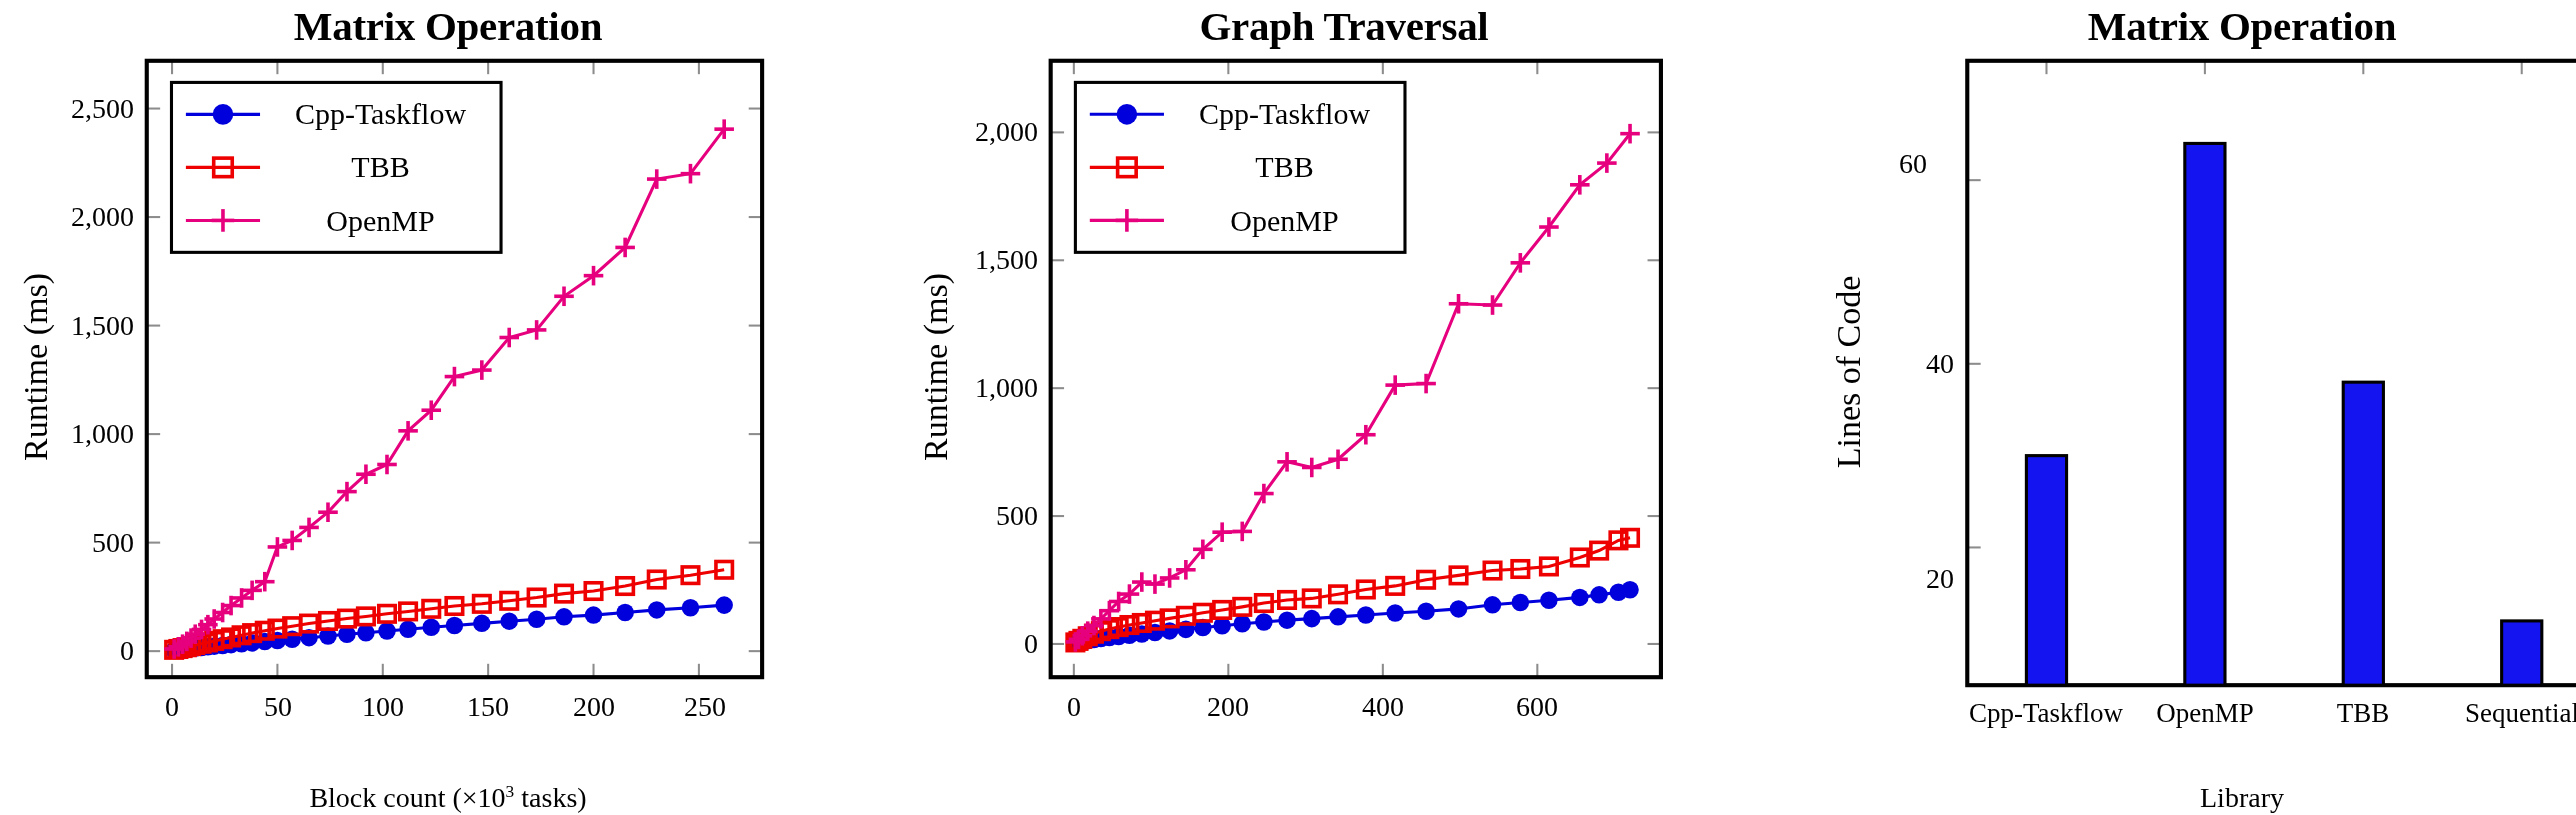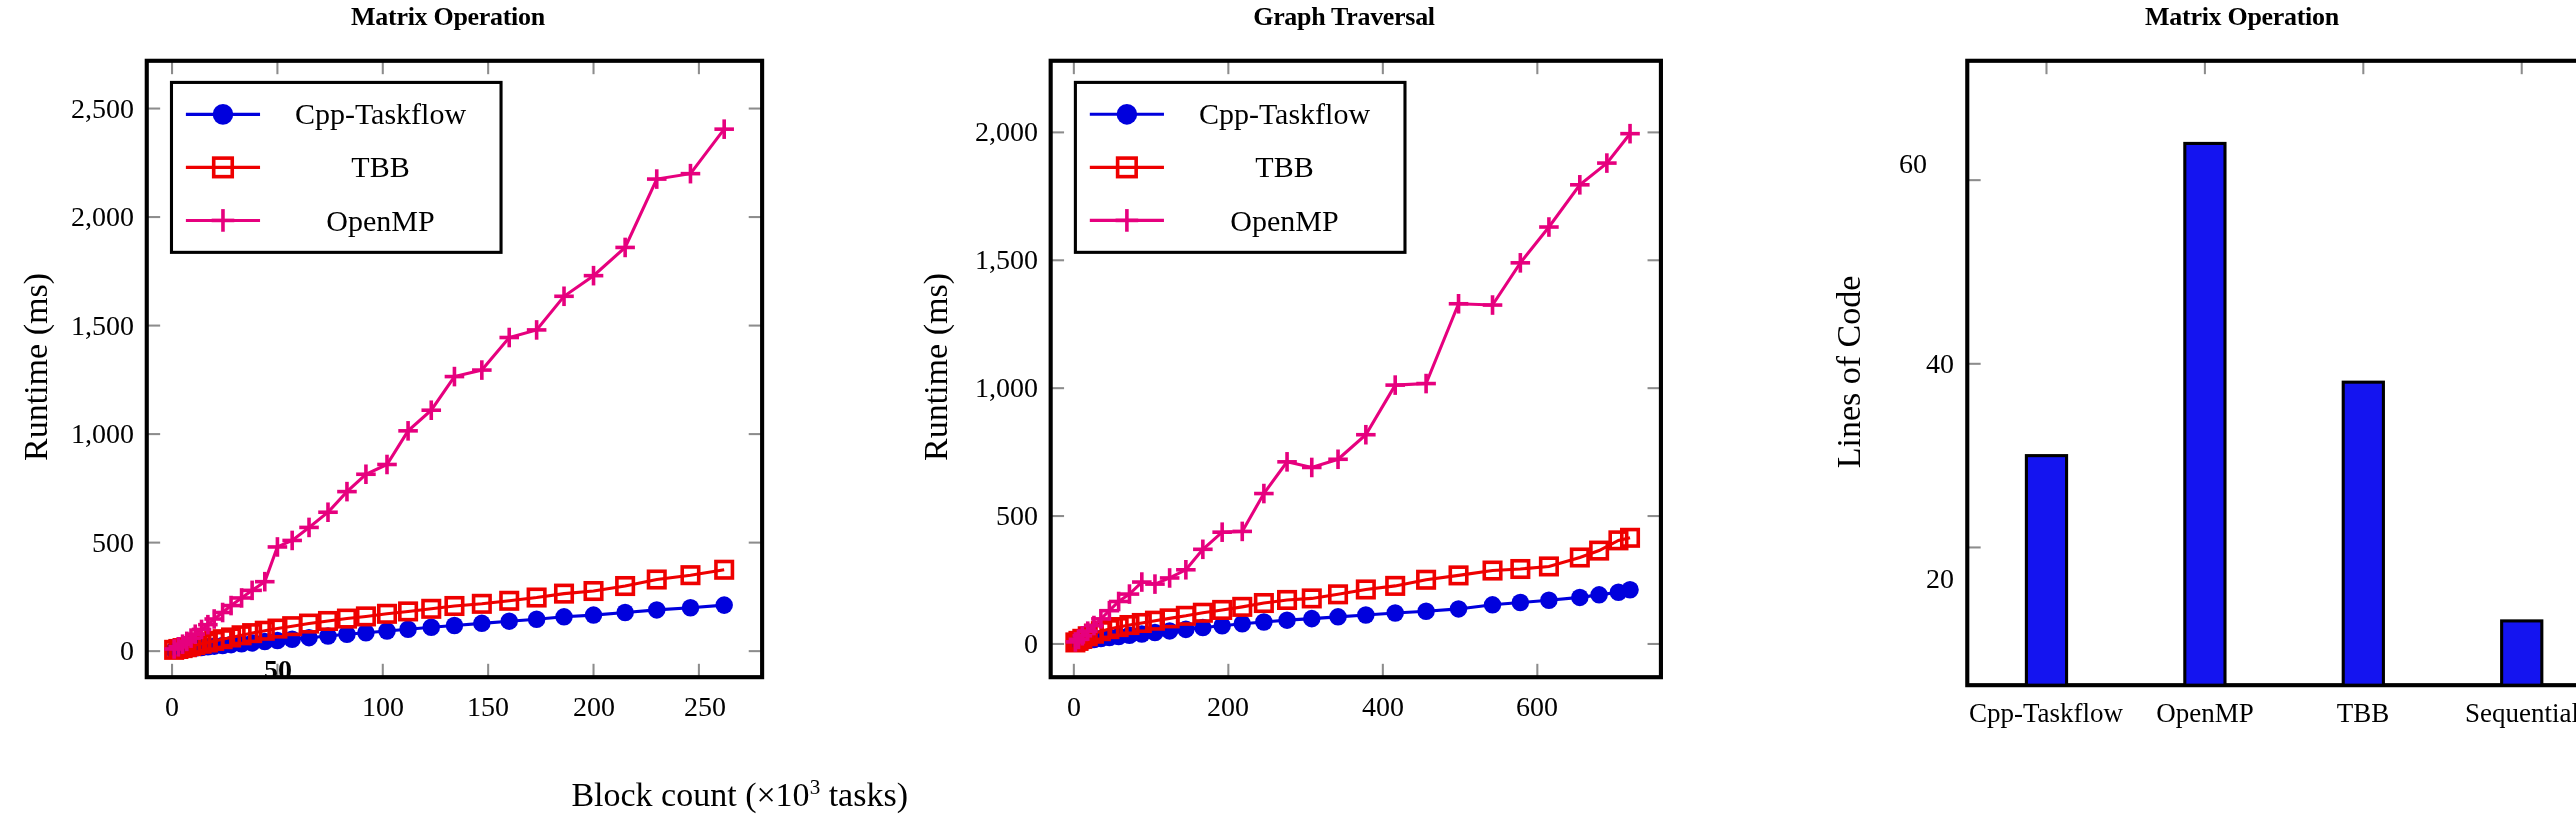--- a/index.html
+++ b/index.html
@@ -28,44 +28,44 @@
   }
   .panel-line { width: 896px; }
   .panel-bar  { width: 900px; }
 
   .panel-title {
     position: absolute;
     top: 2.1px;
     left: 0;
     width: 100%;
     text-align: center;
-    font-size: 26px;
+    font-size: 41px;
     font-weight: bold;
     font-family: "Liberation Serif", "DejaVu Serif", serif;
     letter-spacing: -0.3px;
     color: #000;
     white-space: nowrap;
   }
 
   .ylabel {
     position: absolute;
     font-size: 34px;
     color: #000;
     transform-origin: 50% 50%;
     transform: rotate(-90deg);
     white-space: nowrap;
     text-align: center;
   }
   .xlabel {
     position: absolute;
     bottom: 2.1px;
-    left: 12px;
+    left: 0;
     width: 100%;
-    text-align: right;
-    font-size: 34px;
+    text-align: center;
+    font-size: 28px;
     color: #000;
     white-space: nowrap;
   }
   .xlabel sup { font-size: 0.62em; vertical-align: super; }
 
   .plotsvg { position: absolute; }
 
   .tick-label {
     position: absolute;
     font-size: 28px;
@@ -264,21 +264,21 @@
         <line x1="411" y1="428" x2="455" y2="428" stroke="#e6007e" stroke-width="7"></line>
         <line x1="433" y1="406" x2="433" y2="450" stroke="#e6007e" stroke-width="7"></line>
       </svg>
   <div class="tick-label ytick" style="left: 28px; top: 651px; width: 106px;">0</div>
       <div class="tick-label ytick" style="left: 28px; top: 543px; width: 106px;">500</div>
       <div class="tick-label ytick" style="left: 28px; top: 434px; width: 106px;">1,000</div>
       <div class="tick-label ytick" style="left: 28px; top: 326px; width: 106px;">1,500</div>
       <div class="tick-label ytick" style="left: 28px; top: 217px; width: 106px;">2,000</div>
       <div class="tick-label ytick" style="left: 28px; top: 109px; width: 106px;">2,500</div>
       <div class="tick-label xtick" style="left: 172px; top: 691px;">0</div>
-      <div class="tick-label xtick" style="left: 278px; top: 654px; font-weight: bold;">50</div>
+      <div class="tick-label xtick" style="left: 278px; top: 691px;">50</div>
       <div class="tick-label xtick" style="left: 383px; top: 691px;">100</div>
       <div class="tick-label xtick" style="left: 488px; top: 691px;">150</div>
       <div class="tick-label xtick" style="left: 594px; top: 691px;">200</div>
       <div class="tick-label xtick" style="left: 699px; top: 691px; margin-left: 6px;">250</div>
       <div class="legend-text" style="left: 267px; top: 114px; width: 227px;">Cpp-Taskflow</div>
       <div class="legend-text" style="left: 267px; top: 167px; width: 227px;">TBB</div>
       <div class="legend-text" style="left: 267px; top: 221px; width: 227px;">OpenMP</div>
     </div>
 
   <div class="panel panel-line">

